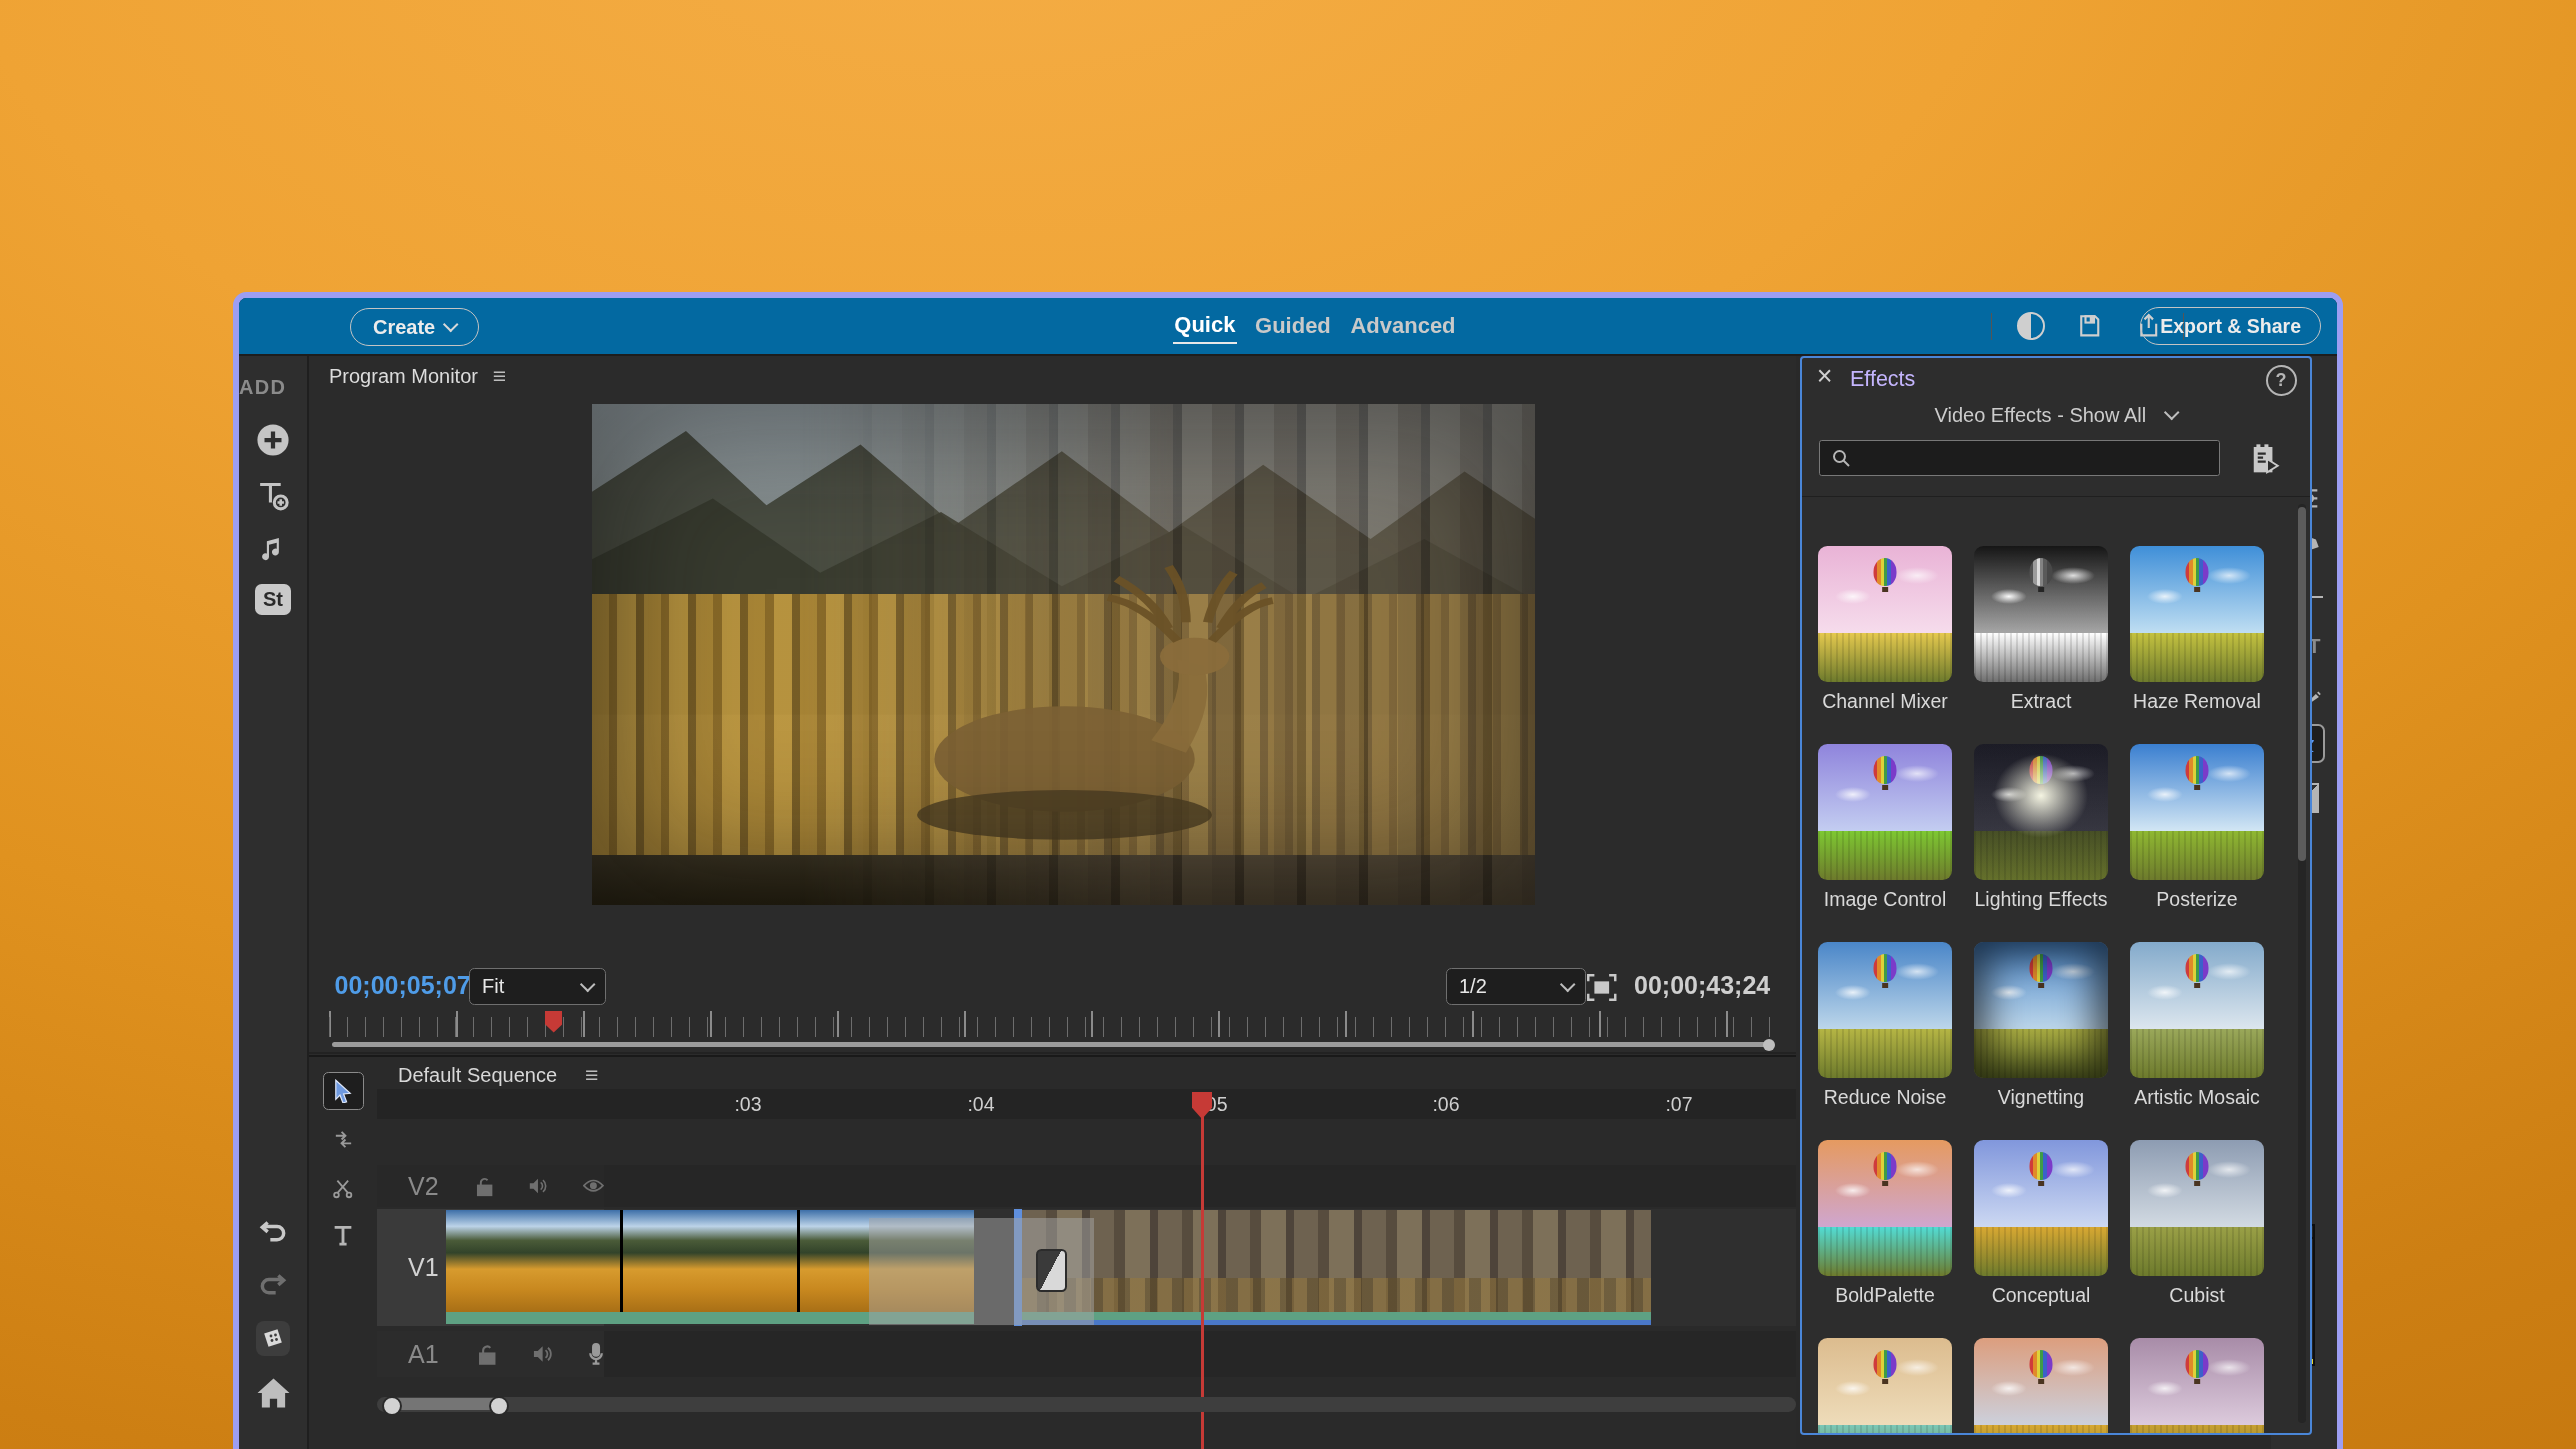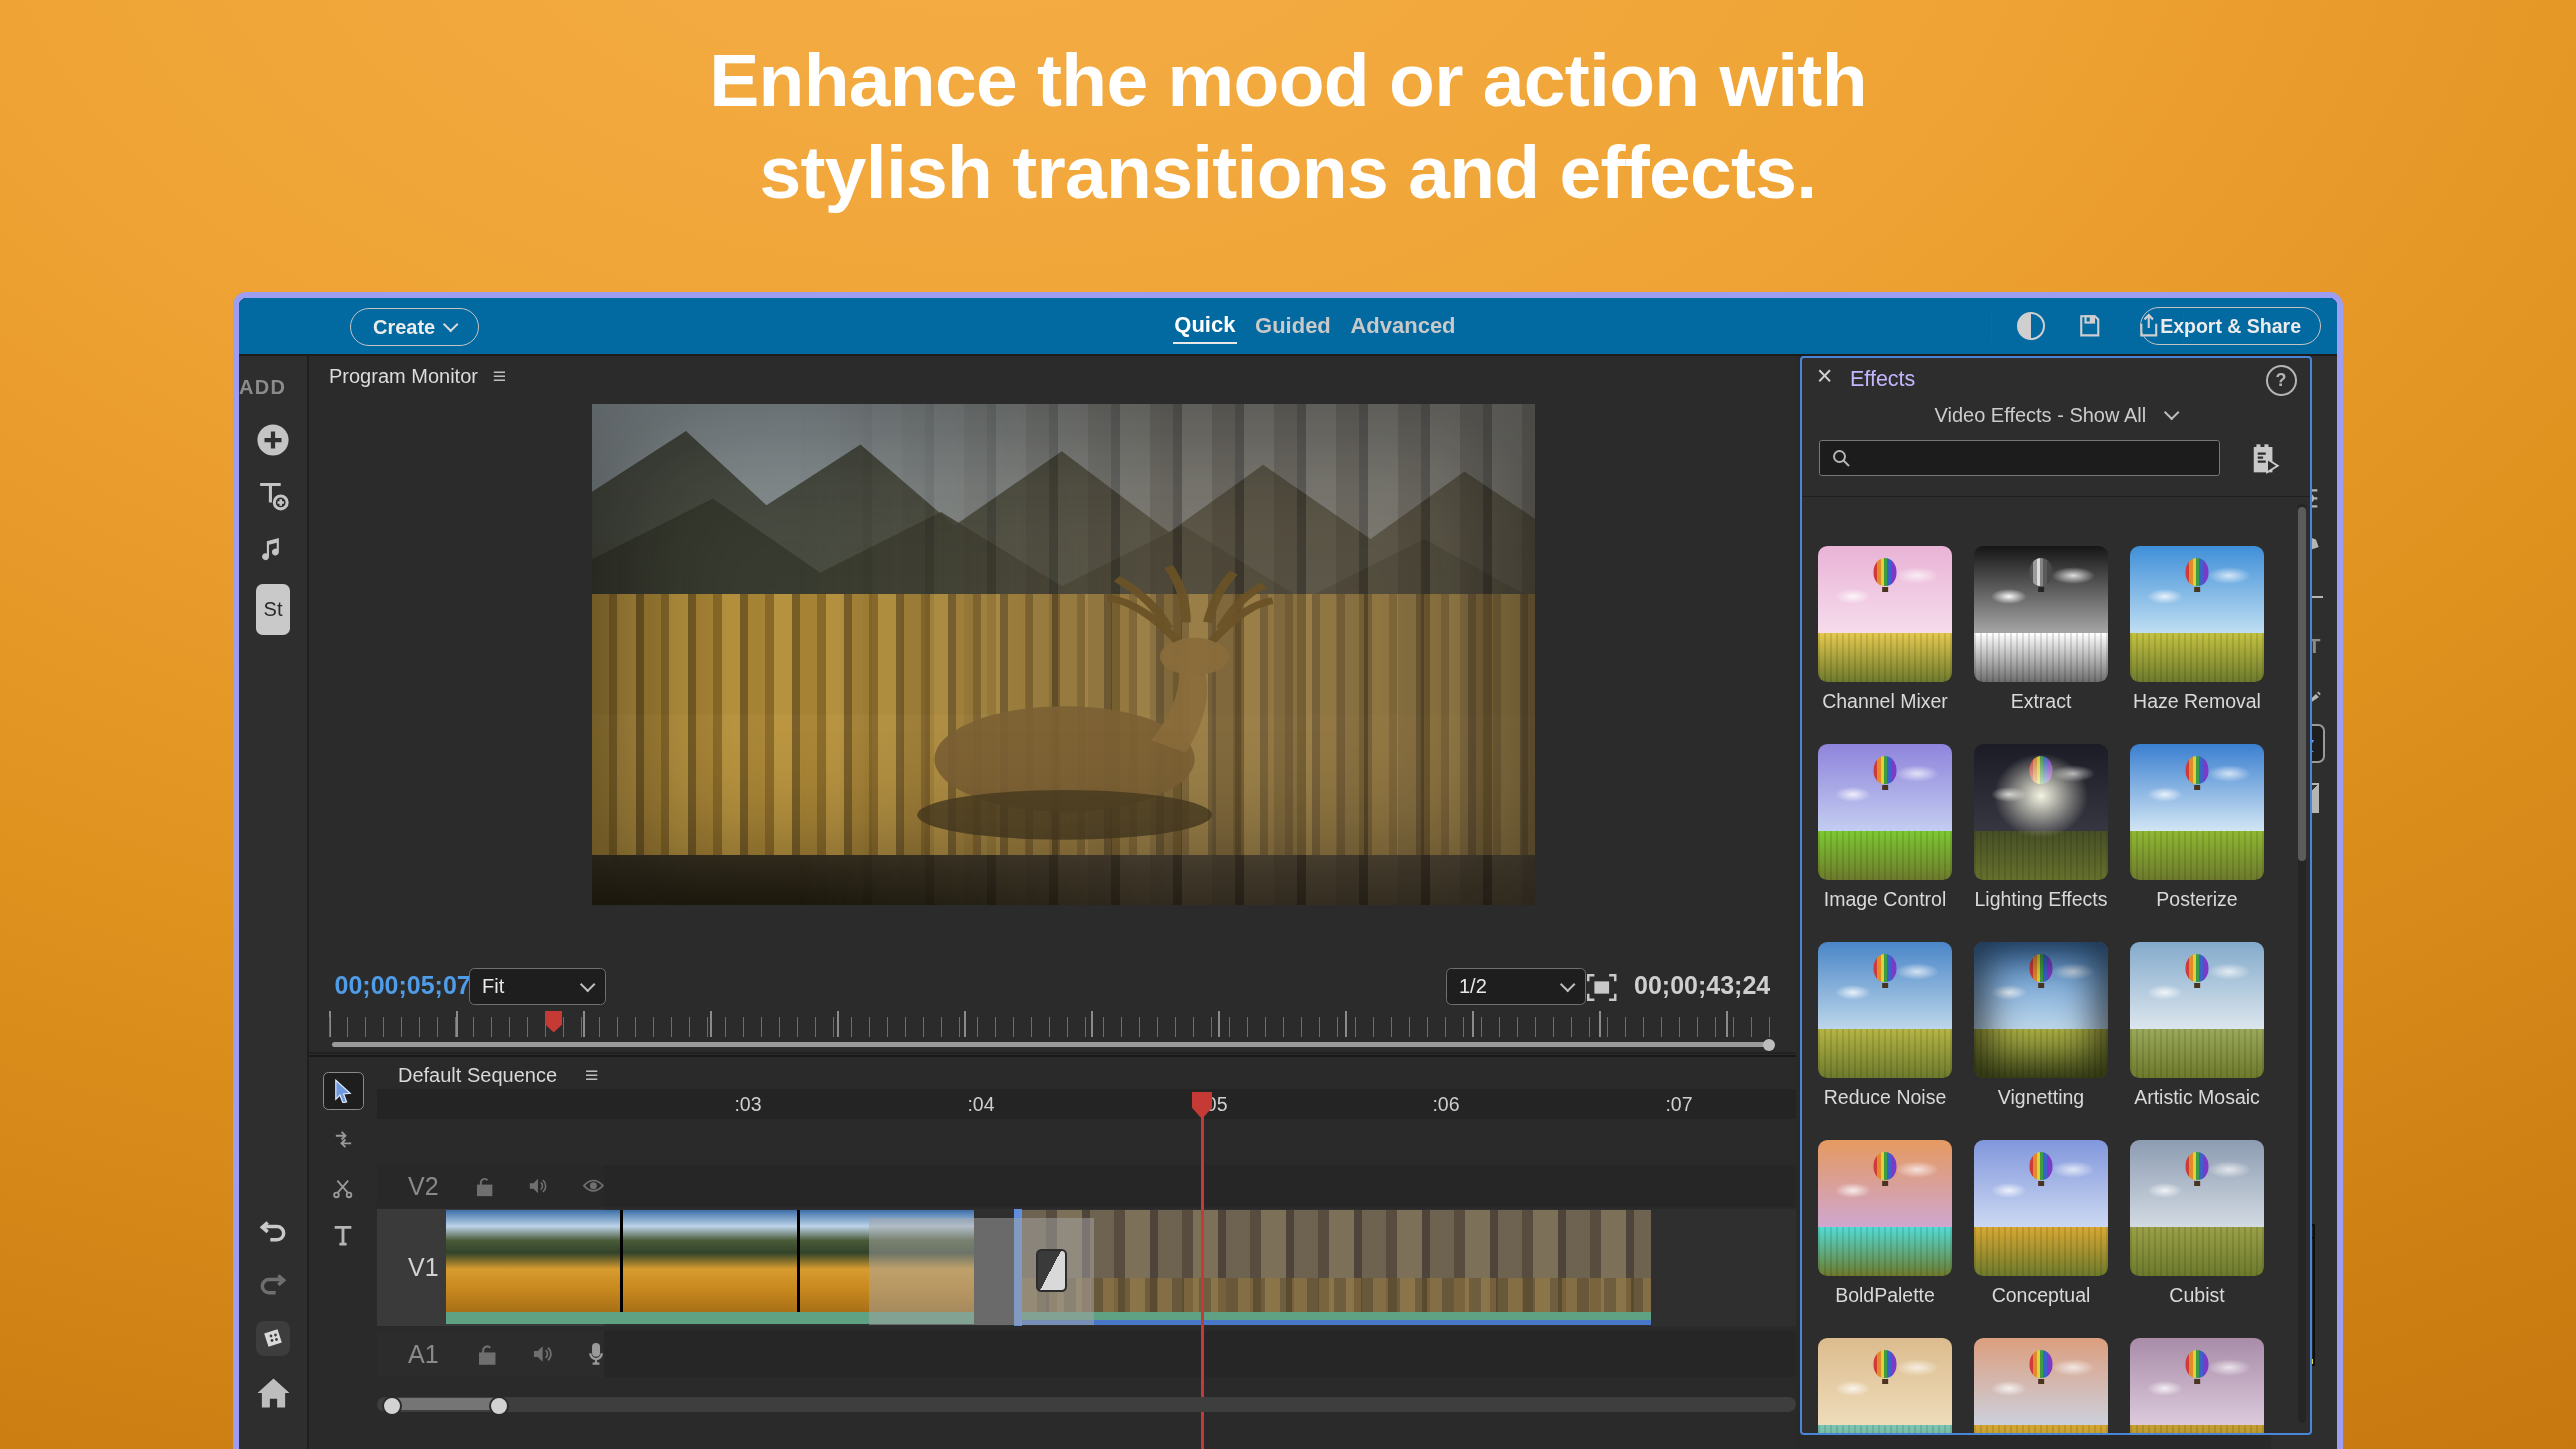--- a/index.html
+++ b/index.html
@@ -30,21 +30,21 @@
   #contrast-icon span{display:block;width:24px;height:24px;border-radius:50%;border:2px solid #cfcfcf;
     background:linear-gradient(90deg,#cfcfcf 50%,transparent 50%);}
 
   .chev{display:inline-block;width:9.4px;height:9.4px;border-right:2.7px solid #d8d8d8;border-bottom:2.7px solid #d8d8d8;
     transform:rotate(45deg);margin-top:-5.4px;}
 
   
   #left-rail{position:absolute;left:0;top:58px;width:68px;height:1142px;background:#2e2e2e;border-right:2px solid #1f1f1f;}
   .rail-label{width:100%;text-align:left;color:#8b8b8b;font-size:20px;font-weight:700;letter-spacing:1.3px;}
   .rail-icon{position:absolute;left:0;width:68px;display:flex;justify-content:center;cursor:pointer;}
-  #st-badge{background:#c9c9c9;color:#2a2a2a;font-weight:400;font-size:20px;border-radius:6.7px;padding:14px 8px;}
+  #st-badge{background:#c9c9c9;color:#2a2a2a;font-weight:700;font-size:20px;border-radius:6.7px;padding:4px 8px;}
 
   
   #monitor-panel{position:absolute;left:70px;top:58px;width:1487px;height:699px;background:#2b2b2b;}
   #monitor-title{position:absolute;left:20px;top:6.7px;color:#dcdcdc;font-size:20px;display:flex;gap:14.8px;align-items:center;}
   .menu-glyph{color:#bdbdbd;font-size:23px;}
   #video{position:absolute;left:283px;top:48px;width:943px;height:501px;background:#0a0a0a;overflow:hidden;}
   #vid-sky{position:absolute;inset:0;background:linear-gradient(180deg,#99a4a9 0%,#838b8b 26%,#707468 48%,#5e5943 72%,#4a432e 100%);}
   #vid-mountains{position:absolute;left:0;top:0;width:100%;height:62%;}
   #vid-forest{position:absolute;left:0;top:38%;width:100%;height:54%;opacity:.9;
     background:repeating-linear-gradient(90deg,#b38c36 0 17.4px,#916e27 17.4px 25.5px,#c49c40 25.5px 44px,#7d6024 44px 52px);}
@@ -172,24 +172,20 @@
   .meter-ch::before{content:"";position:absolute;left:0;top:0;width:100%;height:10.7px;border-bottom:2px solid #0e0e0e;}
   .meter-level{position:absolute;left:0;bottom:0;width:100%;height:5.4px;background:#e6d52e;}
 
   svg{display:block;}
 </style>
 </head>
 <body>
 
 <div id="stage">
 
-  <div id="headline">
-    <div>Enhance the mood or action with</div>
-    <div>stylish transitions and effects.</div>
-  </div>
 
   <div id="window">
 
     <div id="topbar">
       <div id="create-btn" class="pill-btn">
         <span>Create</span>
         <span class="chev"></span>
       </div>
       <div id="tabs">
           <div class="tab active">Quick</div>

